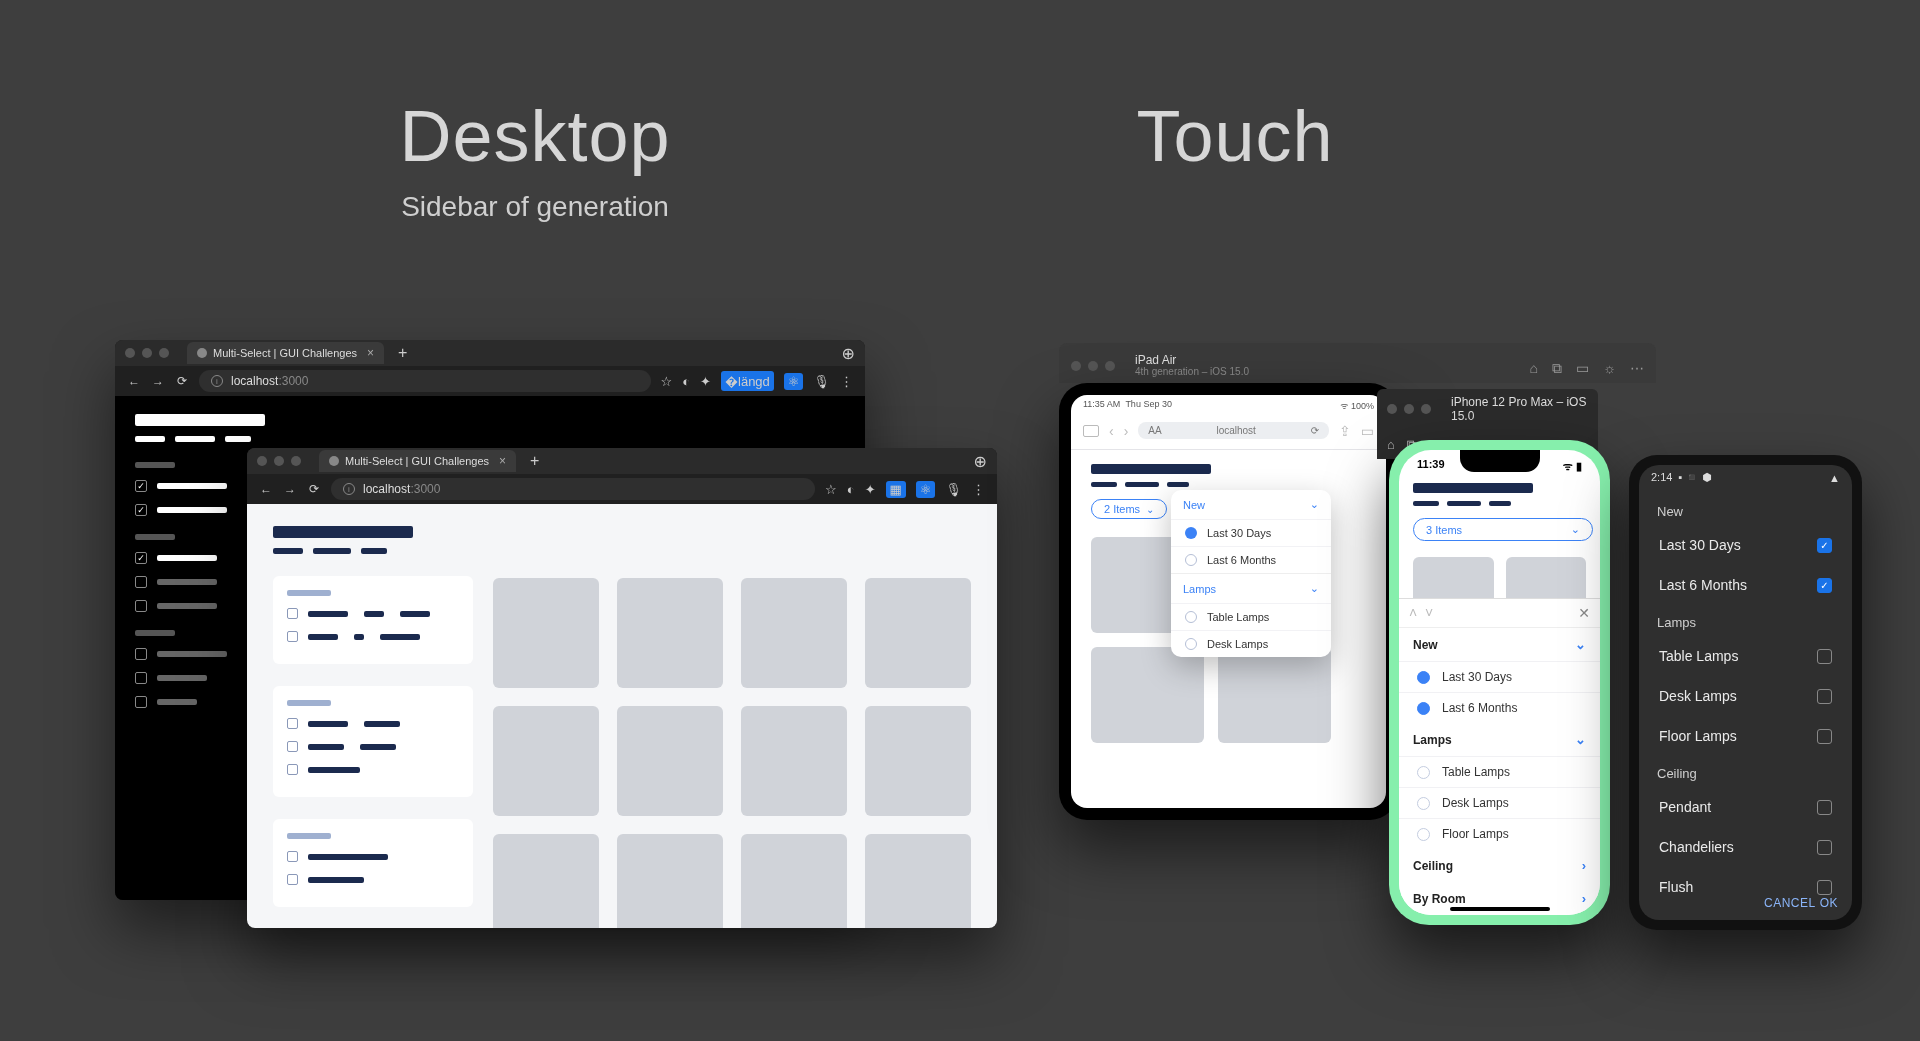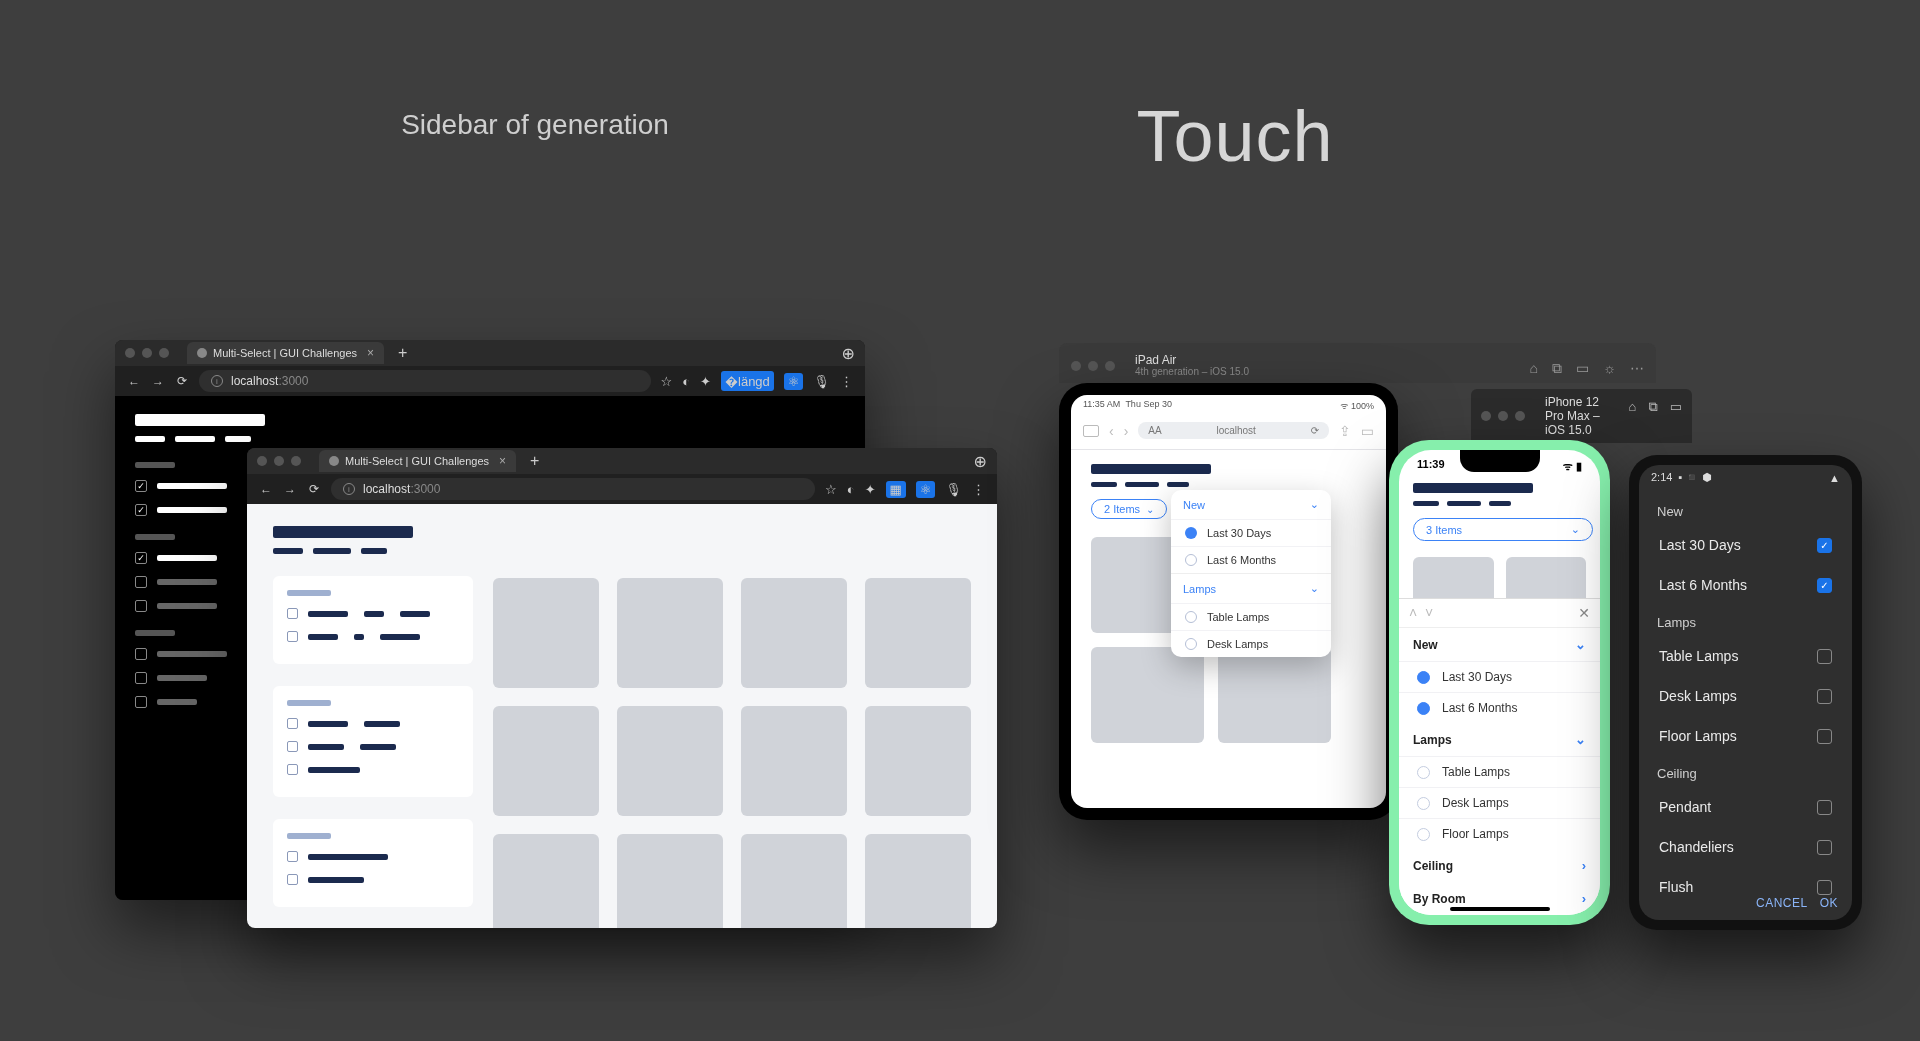--- a/index.html
+++ b/index.html
@@ -170,29 +170,30 @@
   
   .android{position:absolute;background:#111;border-radius:28px;padding:10px;box-shadow:0 30px 60px rgba(0,0,0,.6);}
   .android .screen{background:#2f2f2f;border-radius:20px;width:100%;height:100%;overflow:hidden;color:#e6e6e6;font-size:13px;position:relative;}
   .android .status{display:flex;justify-content:space-between;align-items:center;padding:6px 12px;font-size:11px;color:#ddd;}
   .android .dialog{padding:4px 0;}
   .android .dialog .group-label{padding:10px 18px 6px;color:#cfcfcf;font-size:13px;}
   .android .dialog .item{display:flex;justify-content:space-between;align-items:center;padding:12px 20px;color:#eaeaea;font-size:14px;}
   .android .dialog .item .box{width:15px;height:15px;border:1.5px solid #888;border-radius:3px;display:inline-flex;align-items:center;justify-content:center;}
   .android .dialog .item .box.on{background:#1a73e8;border-color:#1a73e8;}
   .android .dialog .item .box.on::after{content:"✓";color:#fff;font-size:10px;}
-  .android .actions{position:absolute;right:14px;bottom:10px;display:flex;gap:12px;font-size:12px;color:#8ab4f8;letter-spacing:.5px;}
+  .android .actions{position:absolute;right:14px;bottom:10px;display:flex;gap:4px;font-size:12px;color:#8ab4f8;letter-spacing:.5px;}
 
 </style>
 </head>
 <body>
 
 <div class="stage">
 
   <div class="heading" style="left:280px;top:95px;width:510px;">
+    <h1>Desktop</h1>
     <p>Sidebar of generation</p>
   </div>
   <div class="heading" style="left:1000px;top:95px;width:470px;">
     <h1>Touch</h1>
   </div>
 
   <div class="browser" style="left:115px;top:340px;width:750px;height:560px;">
     <div class="chrome">
       <div class="tabbar">
         <div class="traffic">
@@ -466,21 +467,21 @@
             </div>
             <div class="opt">
               <span class="radio"></span>
               <span>Desk Lamps</span>
             </div>
           </div>
       </div>
     </div>
   </div>
 
-  <div class="iphone-titlebar" style="left:1471px;top:389px;width:221px;flex-direction:row;align-items:flex-start;">
+  <div class="iphone-titlebar" style="left:1377px;top:389px;width:221px;flex-direction:column;align-items:flex-start;">
     <div style="display:flex;align-items:center;gap:10px;">
       <div class="traffic">
           <span></span>
           <span></span>
           <span></span>
         </div>
       <span>iPhone 12 Pro Max – iOS 15.0</span>
     </div>
     <div class="icon-row">
       <span>⌂</span>

